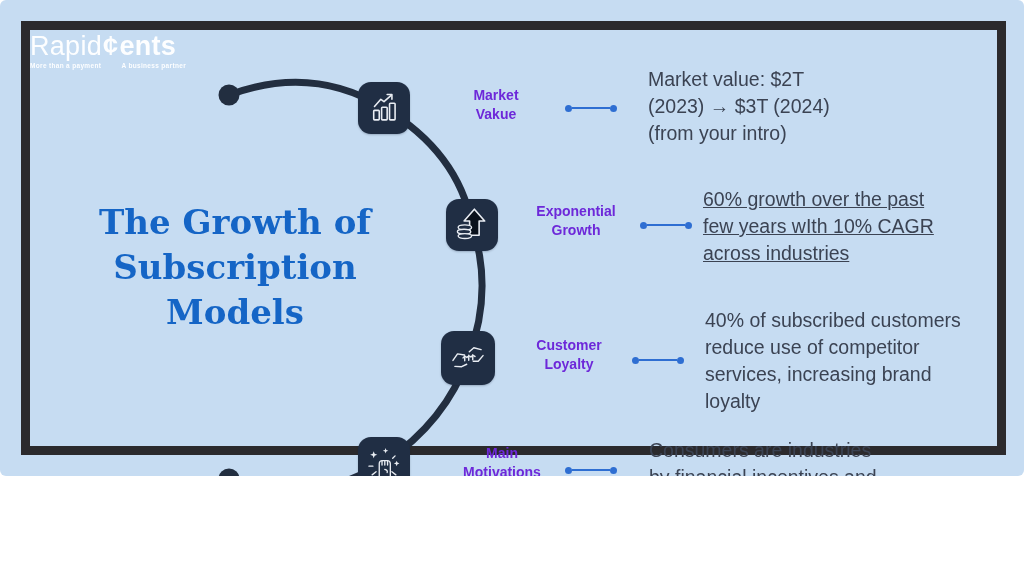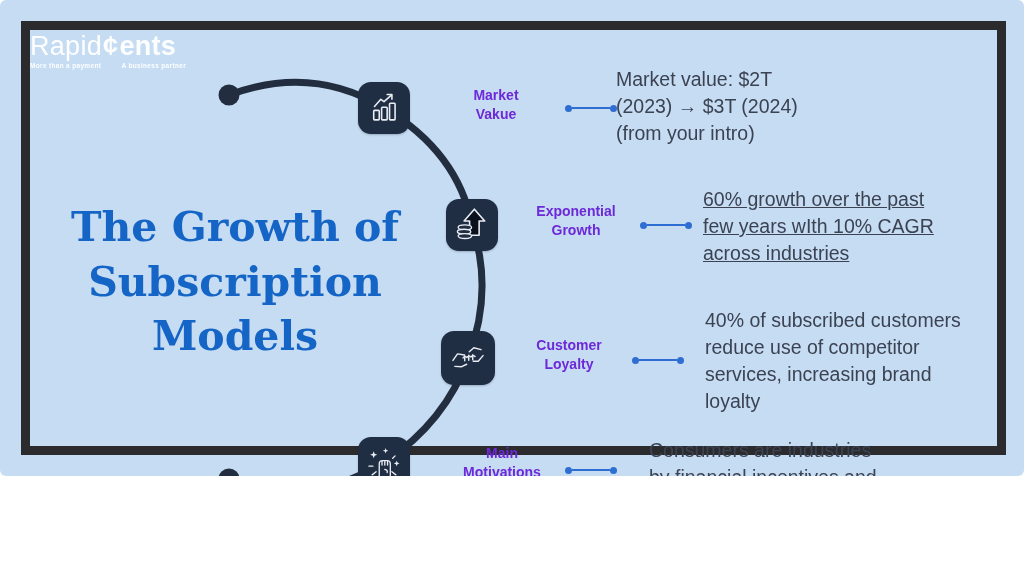--- a/index.html
+++ b/index.html
@@ -23,21 +23,21 @@
   .logo-bold{ font-weight:800; }
   .logo-taglines{
     display:flex; justify-content:space-between; width:156px;
     font-size:6.5px; font-weight:600; letter-spacing:.05em; margin-top:2px;
   }
 
   
   .title{
     position:absolute; left:63px; top:200px; width:344px;
     font-family:"DejaVu Serif", serif; font-weight:700;
-    font-size:41px; line-height:1.33; text-align:center;
+    font-size:34px; line-height:1.33; text-align:center;
     color:#1565c6; white-space:pre-line;
   }
 
   
   .curve{ position:absolute; left:0; top:0; width:1024px; height:576px; }
 
   
   .node{
     position:absolute; width:52px; height:52px; border-radius:13px;
     background:#202e44; display:flex; align-items:center; justify-content:center;
@@ -69,21 +69,21 @@
   .conn-1{ left:565px; top:104px; }
   .conn-2{ left:640px; top:221px; }
   .conn-3{ left:632px; top:356px; }
   .conn-4{ left:565px; top:466px; }
 
   
   .item-desc{
     position:absolute; white-space:pre-line;
     color:#3b4353; font-size:19.5px; line-height:1.38; font-weight:400;
   }
-  .desc-1{ left:616px; top:66px; }
+  .desc-1{ left:648px; top:66px; }
   .desc-2{ left:703px; top:186px;text-decoration:underline; }
   .desc-3{ left:705px; top:307px; }
   .desc-4{ left:649px; top:437px; }
 </style>
 </head>
 <body>
 
 <div class="canvas">
 
   <div class="frame"></div>

